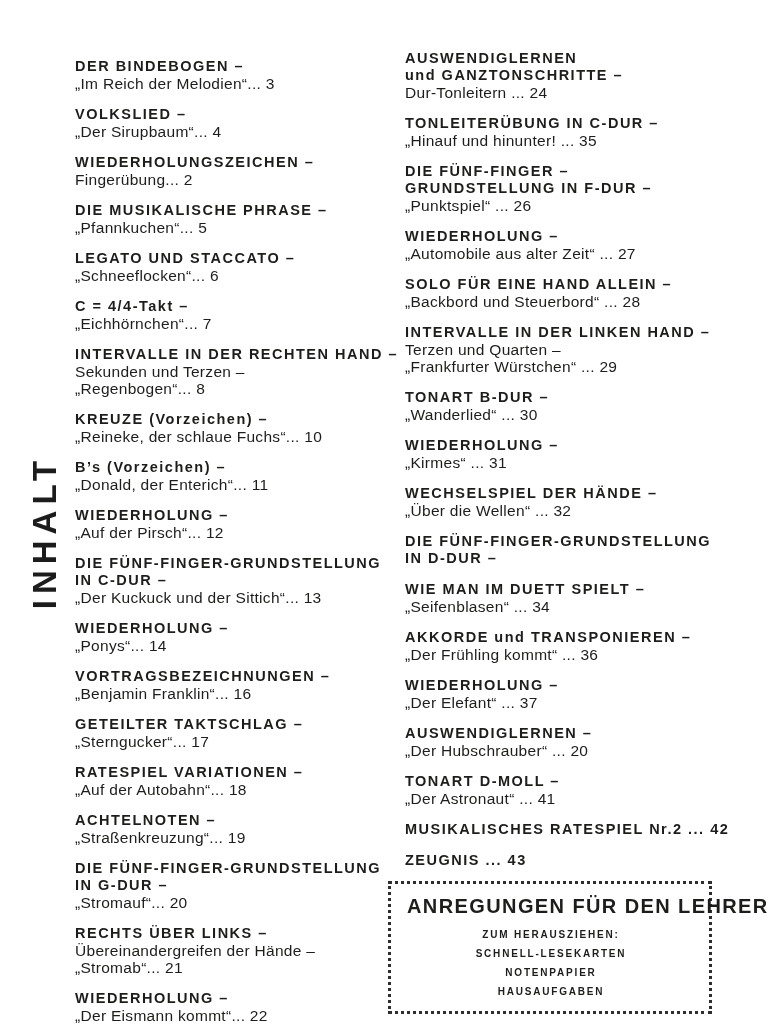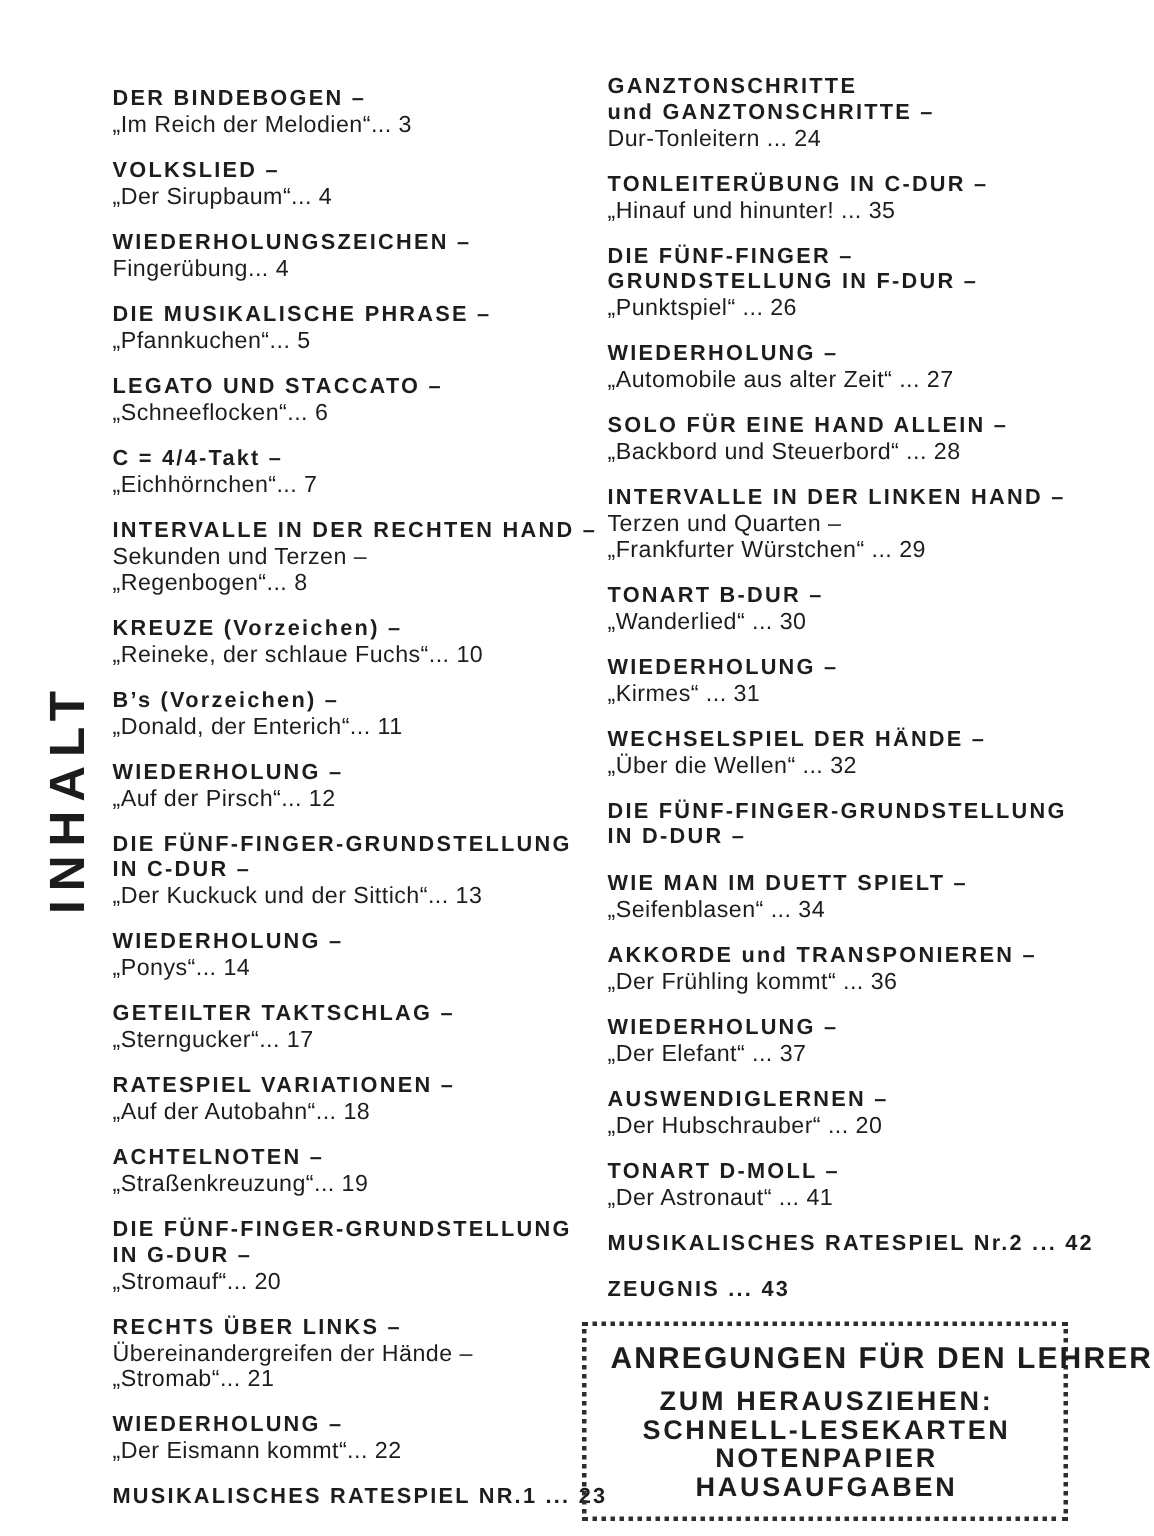--- a/index.html
+++ b/index.html
@@ -61,21 +61,21 @@
     font-weight:700;
     font-size:20px;
     line-height:18px;
     letter-spacing:1.4px;
     white-space:nowrap;
     margin-top:3px;
   }
   .box-center { text-align:center; margin-top:10px; }
   .c-line {
     font-weight:700;
-    font-size:18px;
+    font-size:10px;
     line-height:19px;
     letter-spacing:1.8px;
   }
 </style>
 </head>
 <body>
 
 <div class="page">
 
   <div class="inhalt">INHALT</div>
@@ -84,21 +84,21 @@
       <div class="entry">
         <div class="h-line">DER BINDEBOGEN –</div>
         <div class="s-line">„Im Reich der Melodien“... 3</div>
       </div>
       <div class="entry">
         <div class="h-line">VOLKSLIED –</div>
         <div class="s-line">„Der Sirupbaum“... 4</div>
       </div>
       <div class="entry">
         <div class="h-line">WIEDERHOLUNGSZEICHEN –</div>
-        <div class="s-line">Fingerübung... 4</div>
+        <div class="s-line">Fingerübung... 2</div>
       </div>
       <div class="entry">
         <div class="h-line">DIE MUSIKALISCHE PHRASE –</div>
         <div class="s-line">„Pfannkuchen“... 5</div>
       </div>
       <div class="entry">
         <div class="h-line">LEGATO UND STACCATO –</div>
         <div class="s-line">„Schneeflocken“... 6</div>
       </div>
       <div class="entry">
@@ -125,20 +125,24 @@
       <div class="entry">
         <div class="h-line">DIE FÜNF-FINGER-GRUNDSTELLUNG</div>
         <div class="h-line">IN C-DUR –</div>
         <div class="s-line">„Der Kuckuck und der Sittich“... 13</div>
       </div>
       <div class="entry">
         <div class="h-line">WIEDERHOLUNG –</div>
         <div class="s-line">„Ponys“... 14</div>
       </div>
       <div class="entry">
+        <div class="h-line">VORTRAGSBEZEICHNUNGEN –</div>
+        <div class="s-line">„Benjamin Franklin“... 16</div>
+      </div>
+      <div class="entry">
         <div class="h-line">GETEILTER TAKTSCHLAG –</div>
         <div class="s-line">„Sterngucker“... 17</div>
       </div>
       <div class="entry">
         <div class="h-line">RATESPIEL VARIATIONEN –</div>
         <div class="s-line">„Auf der Autobahn“... 18</div>
       </div>
       <div class="entry">
         <div class="h-line">ACHTELNOTEN –</div>
         <div class="s-line">„Straßenkreuzung“... 19</div>
@@ -158,21 +162,21 @@
         <div class="s-line">„Der Eismann kommt“... 22</div>
       </div>
       <div class="entry">
         <div class="h-line">MUSIKALISCHES RATESPIEL NR.1 ... 23</div>
       </div>
     </div>
 
   <div class="col col-right" id="col-right">
 
     <div class="entry">
-        <div class="h-line">GANZTONSCHRITTE</div>
+        <div class="h-line">AUSWENDIGLERNEN</div>
         <div class="h-line">und GANZTONSCHRITTE –</div>
         <div class="s-line">Dur-Tonleitern ... 24</div>
       </div>
       <div class="entry">
         <div class="h-line">TONLEITERÜBUNG IN C-DUR –</div>
         <div class="s-line">„Hinauf und hinunter! ... 35</div>
       </div>
       <div class="entry">
         <div class="h-line">DIE FÜNF-FINGER –</div>
         <div class="h-line">GRUNDSTELLUNG IN F-DUR –</div>

